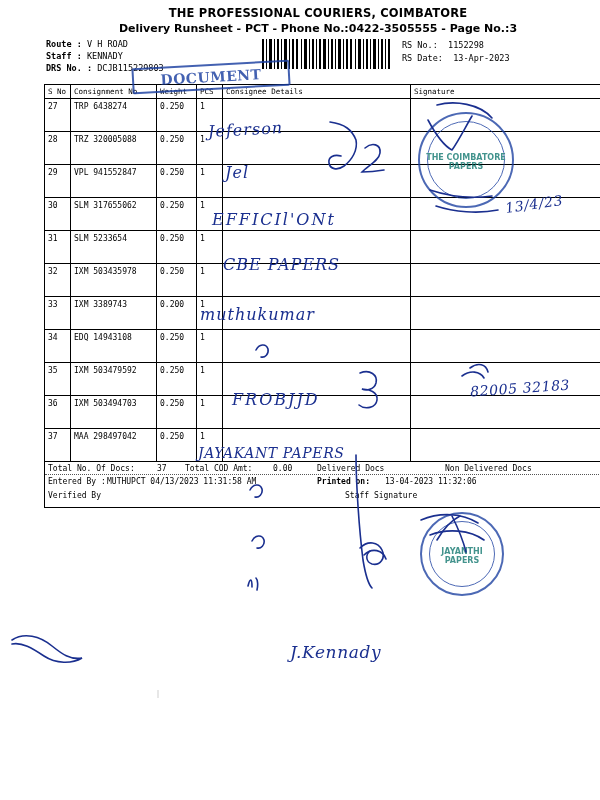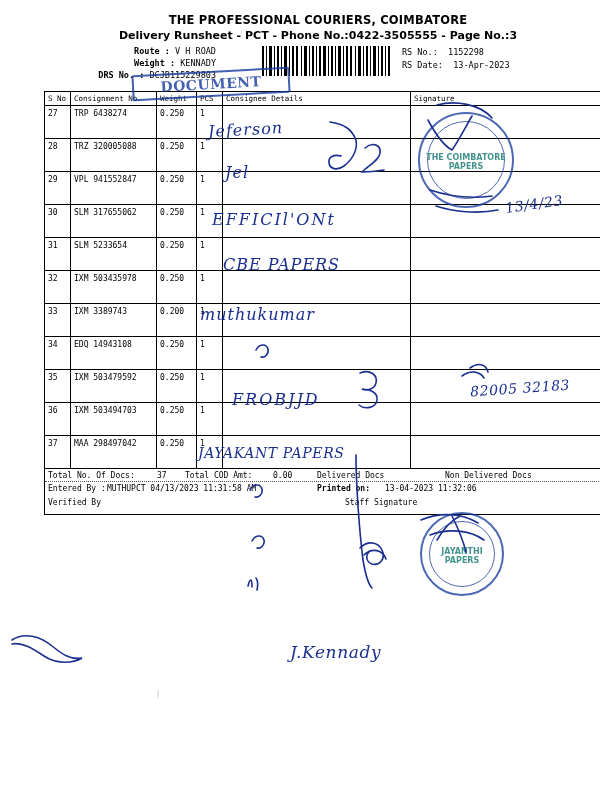--- a/index.html
+++ b/index.html
@@ -10,21 +10,21 @@
     font-family: "DejaVu Sans Mono", monospace;
   }
   #sheet {
     position: relative;
     width: 600px; height: 800px;
     overflow: hidden;
     background: #ffffff;
   }
   .doc {
     position: absolute;
-    left: 8px; top: 13px;
+    left: 8px; top: 6px;
     width: 584px;
     color: #000;
     padding-left: 36px;
   }
   .title {
     text-align: center;
     font-family: "DejaVu Sans", sans-serif;
     font-weight: bold;
     font-size: 11.5px;
     letter-spacing: .2px;
@@ -36,21 +36,21 @@
     font-weight: bold;
     font-size: 11px;
     margin-bottom: 3px;
   }
   .headblock {
     position: relative;
     height: 46px;
     font-size: 8.5px;
     line-height: 12px;
   }
-  .hleft { position: absolute; left: 2px; top: 0; width: 170px; text-align: right; }
+  .hleft { position: absolute; left: 2px; top: 0; width: 170px; }
   .hleft div { white-space: pre; }
   .hleft b { font-weight: bold; }
   .barcode {
     position: absolute; left: 218px; top: 1px;
     width: 130px; height: 30px;
   }
   .barcode svg { display: block; }
   .hright { position: absolute; left: 358px; top: 1px; font-size: 8.5px; line-height: 13px; }
   .hright div { white-space: pre; }
 
@@ -161,21 +161,21 @@
 <div id="sheet">
 
   <div class="doc">
 
     <div class="title">THE PROFESSIONAL COURIERS, COIMBATORE</div>
     <div class="subtitle">Delivery Runsheet - PCT - Phone No.:0422-3505555 - Page No.:3</div>
 
     <div class="headblock">
       <div class="hleft">
         <div><b>Route :</b> <span>V H ROAD</span></div>
-        <div><b>Weight :</b> <span>KENNADY</span></div>
+        <div><b>Staff :</b> <span>KENNADY</span></div>
         <div><b>DRS No. :</b> <span>DCJB115229803</span></div>
       </div>
 
       <div class="barcode">
         <svg width="130" height="30" viewBox="0 0 130 30" aria-hidden="true">
           <rect x="0" y="0" width="2" height="30" fill="#000"></rect>
           <rect x="4" y="0" width="1" height="30" fill="#000"></rect>
           <rect x="7" y="0" width="3" height="30" fill="#000"></rect>
           <rect x="12" y="0" width="1" height="30" fill="#000"></rect>
           <rect x="15" y="0" width="2" height="30" fill="#000"></rect>

